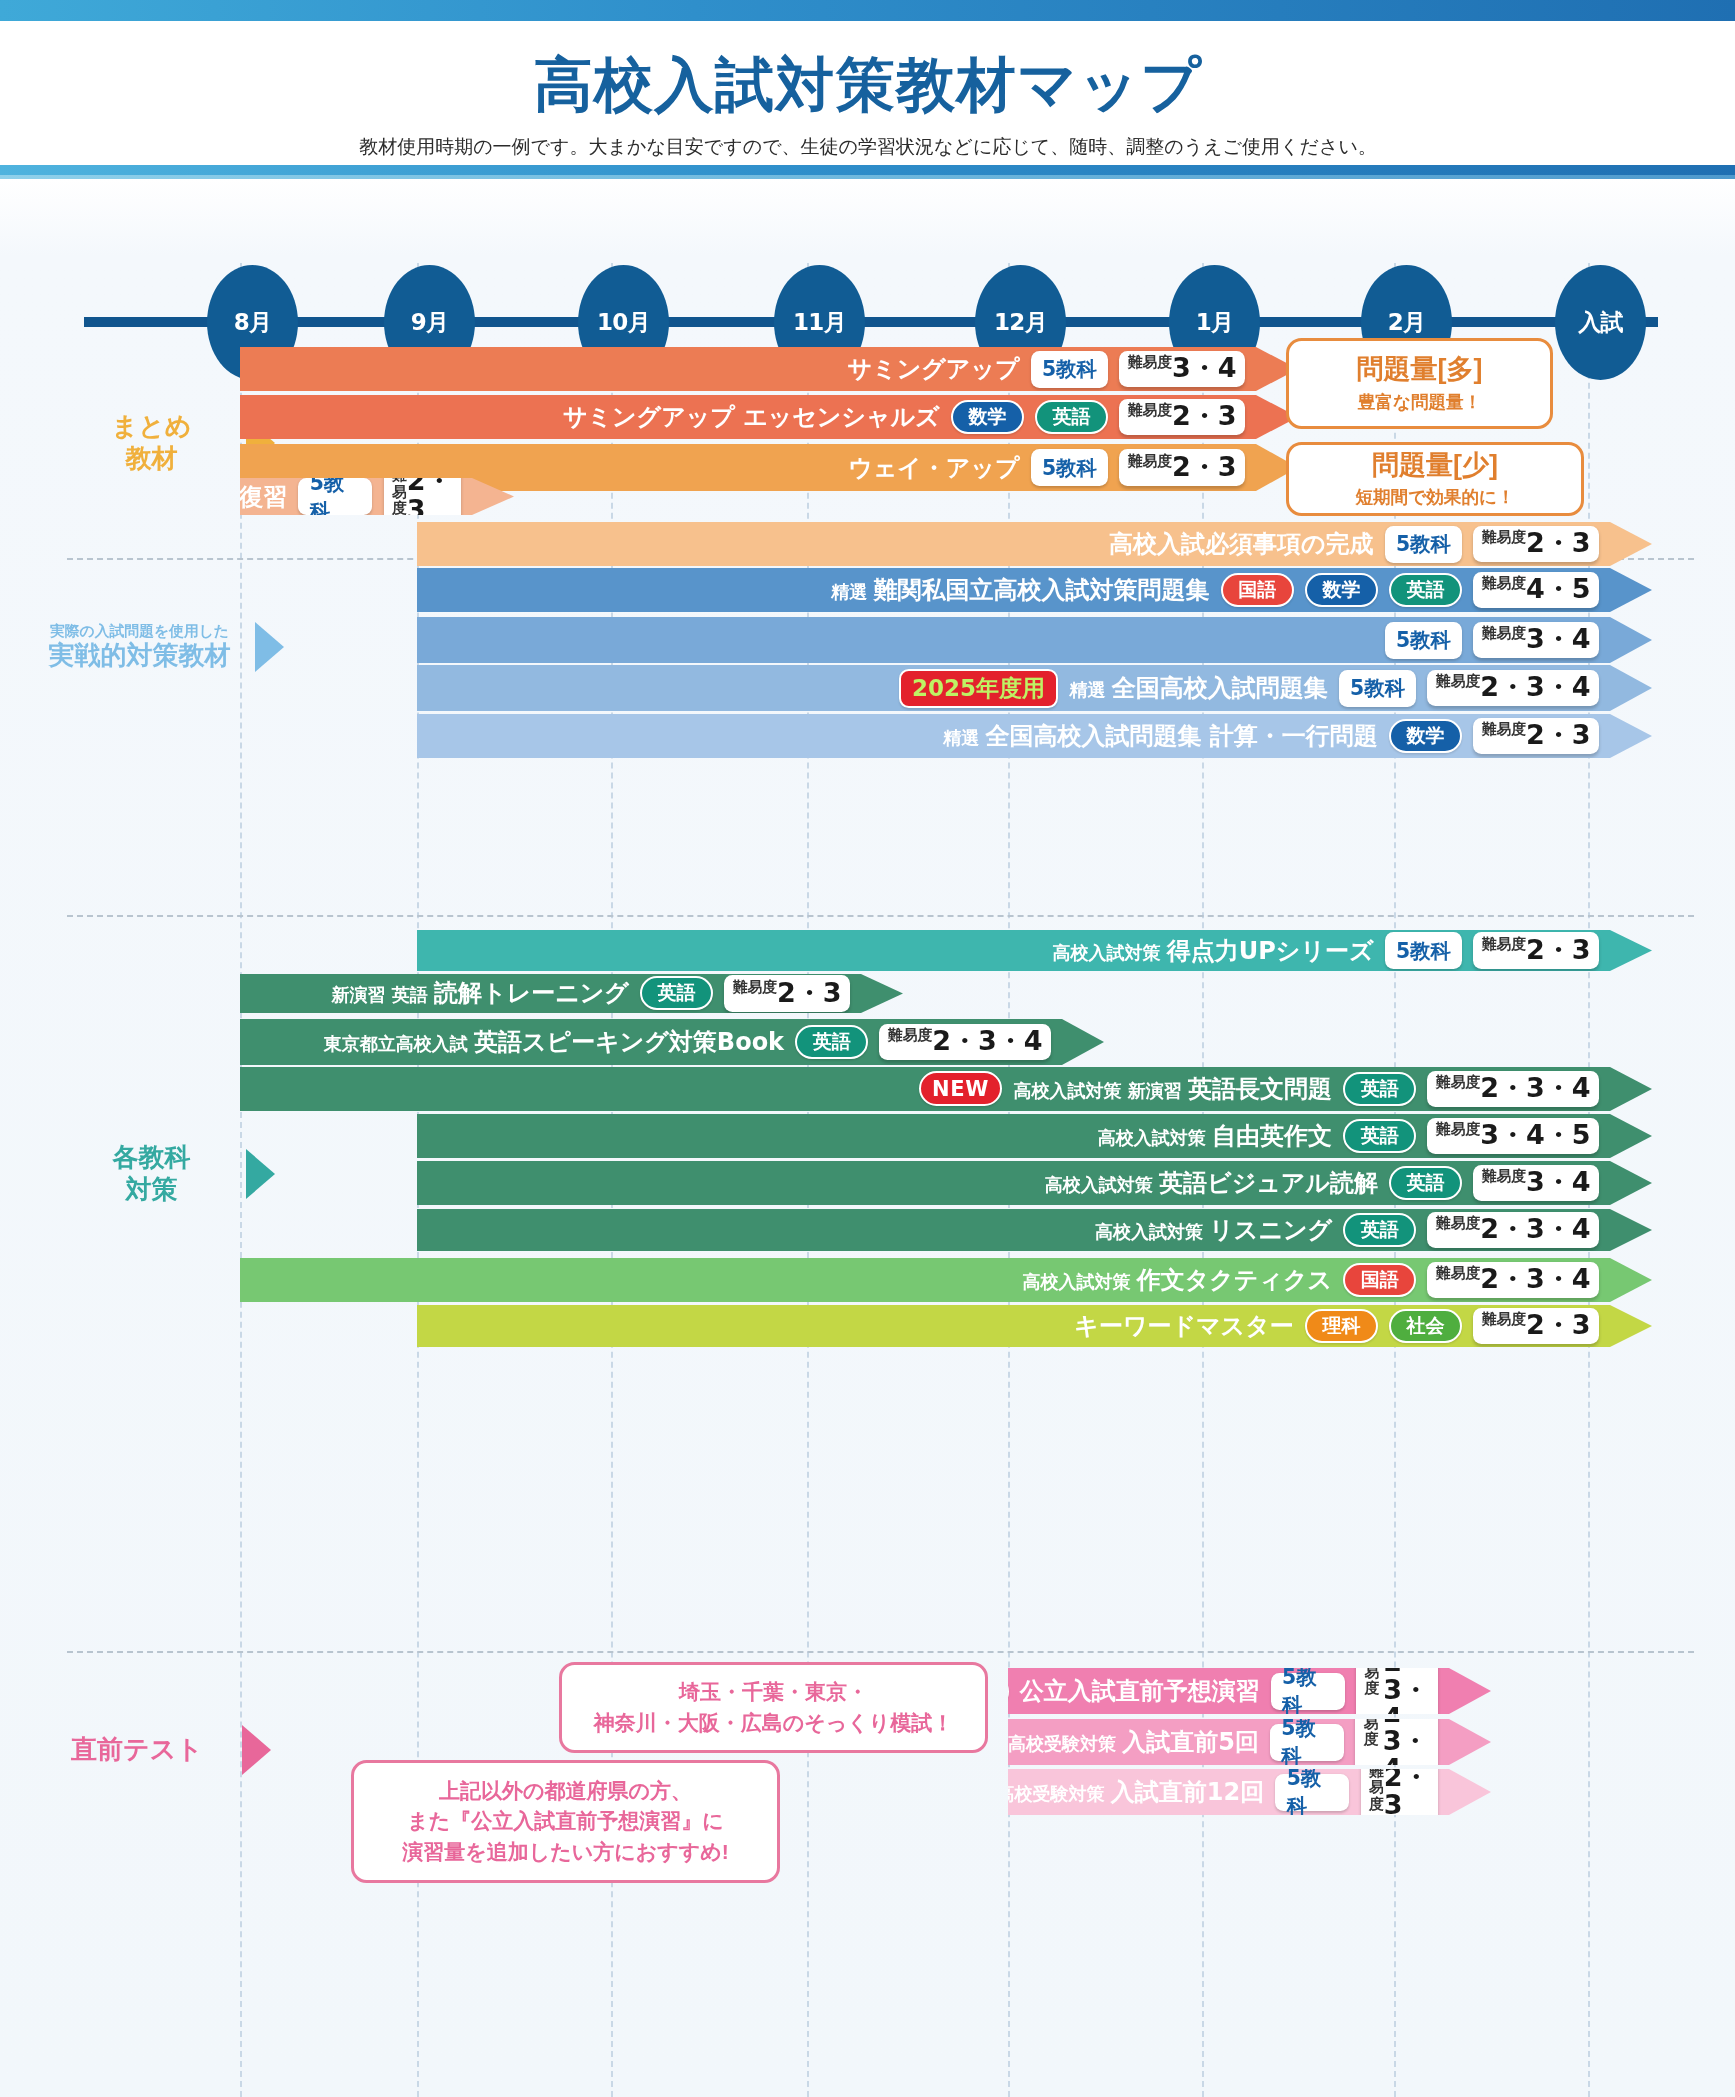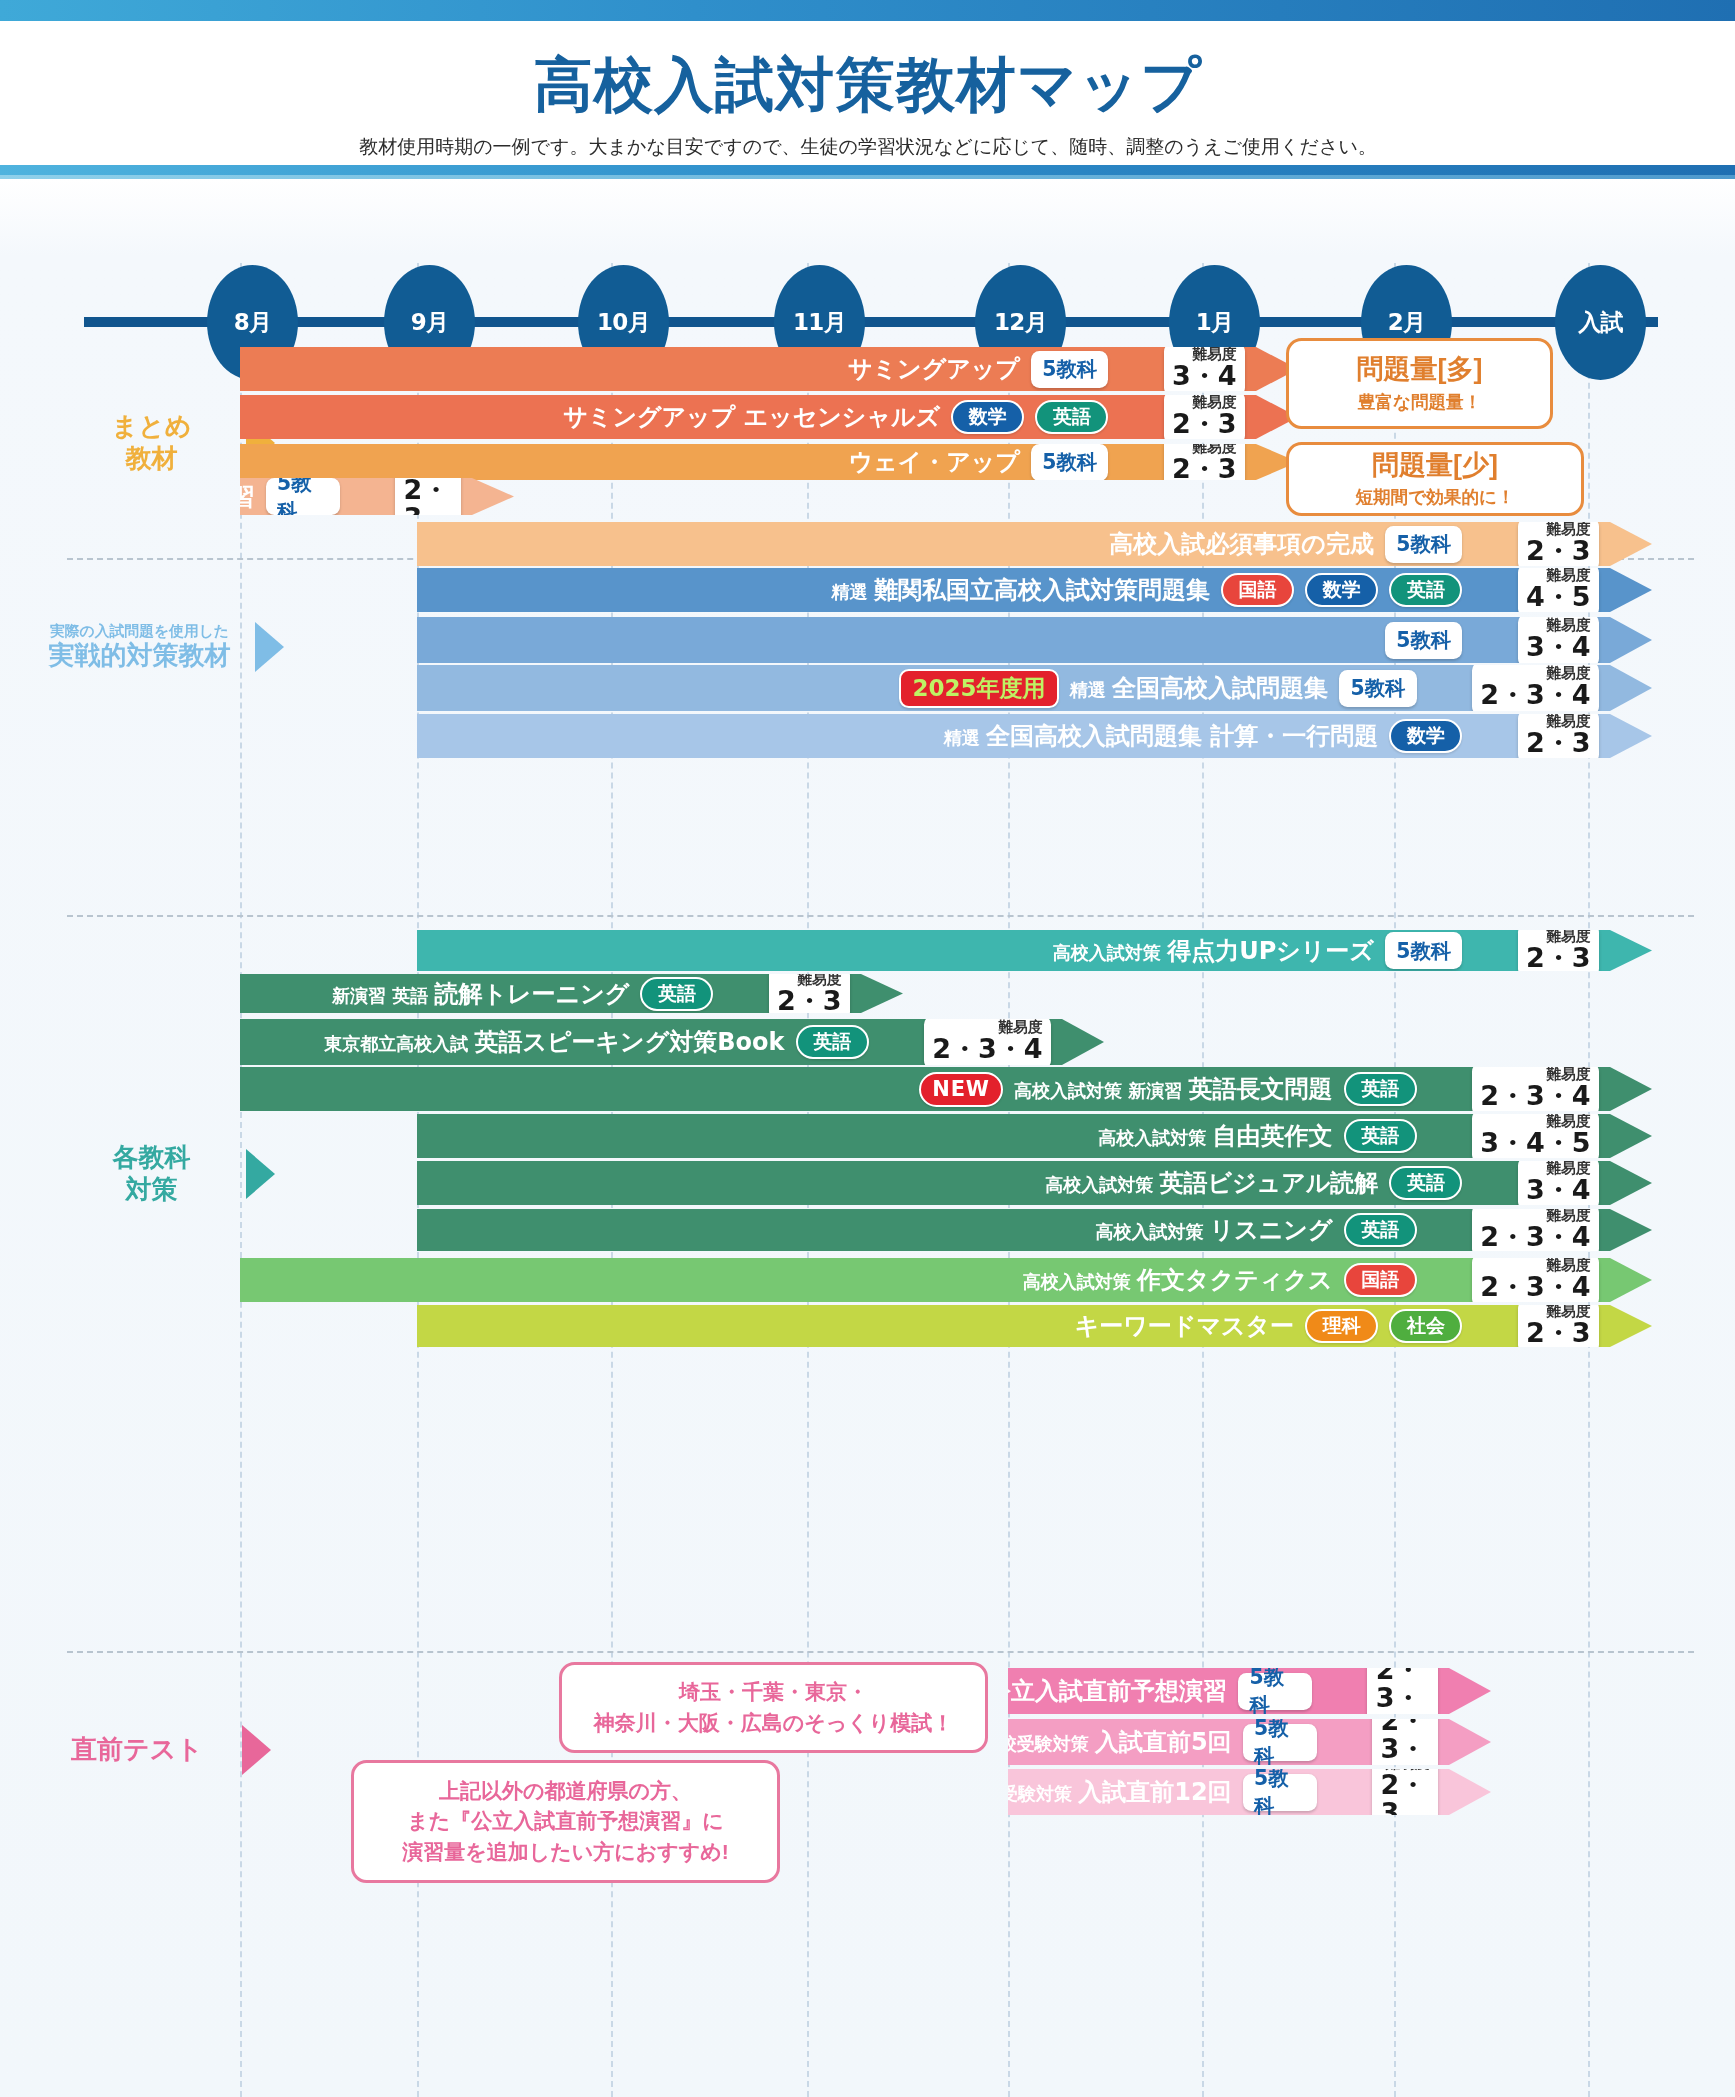--- a/index.html
+++ b/index.html
@@ -136,26 +136,26 @@
     border-radius: 18px; font-size: 21px; height: 35px; min-width: 79px;
     letter-spacing: 0.7px;
   }
   .chip.year {
     background: #e3212c; color: #bef264; border: 2.1px solid #fff;
     border-radius: 9.8px; font-size: 23px; height: 39px; min-width: 141px; margin-left: 24px;
   }
 
   
   .diff {
-    display: inline-flex; flex-direction: column;
-    align-items: flex-end; justify-content: center;
+    display: inline-flex; flex-direction: row;
+    align-items: flex-start; justify-content: center;
     background: #ffffff; border-radius: 8.4px;
     box-shadow: 0 2.1px 3.5px rgba(0,0,0,.2);
     padding: 3.5px 8.4px 4.9px; min-width: 66px;
-    position: relative; z-index: 5; margin-left: 44px;
+    position: relative; z-index: 5;
   }
   .diff .d-lbl { font-size: 14.8px; color: #333; font-weight: bold;
                  font-family: "DejaVu Sans", sans-serif; line-height: 1.1;}
   .diff .d-val { font-size: 27px; color: #1a1a1a; font-weight: bold;
                  font-family: "DejaVu Sans", sans-serif; line-height: 1.05;}
 
   
   .bubble {
     position: absolute;
     background: #ffffff;
@@ -261,21 +261,21 @@
           <div class="bar-inner" style="padding-right: 53px;">
             <span class="bar-label"><span class="main">サミングアップ エッセンシャルズ</span></span>
             <span class="chip sugaku">数学</span>
             <span class="chip eigo">英語</span>
             <span class="diff">
               <span class="d-lbl">難易度</span>
               <span class="d-val">2・3</span>
             </span>
           </div>
         </div>
-        <div class="bar" style="left: 240px; top: 265px; width: 1058px; height: 36px; background: rgb(240, 163, 80); clip-path: polygon(0px 0px, calc(100% - 42px) 0px, 100% 50%, calc(100% - 42px) 100%, 0px 100%);">
+        <div class="bar" style="left: 240px; top: 265px; width: 1058px; height: 47px; background: rgb(240, 163, 80); clip-path: polygon(0px 0px, calc(100% - 42px) 0px, 100% 50%, calc(100% - 42px) 100%, 0px 100%);">
           <div class="bar-inner" style="padding-right: 53px;">
             <span class="bar-label"><span class="main">ウェイ・アップ</span></span>
             <span class="chip white">5教科</span>
             <span class="diff">
               <span class="d-lbl">難易度</span>
               <span class="d-val">2・3</span>
             </span>
           </div>
         </div>
         <div class="bar" style="left: 240px; top: 299px; width: 274px; height: 37px; background: rgb(244, 180, 145); clip-path: polygon(0px 0px, calc(100% - 42px) 0px, 100% 50%, calc(100% - 42px) 100%, 0px 100%);">

